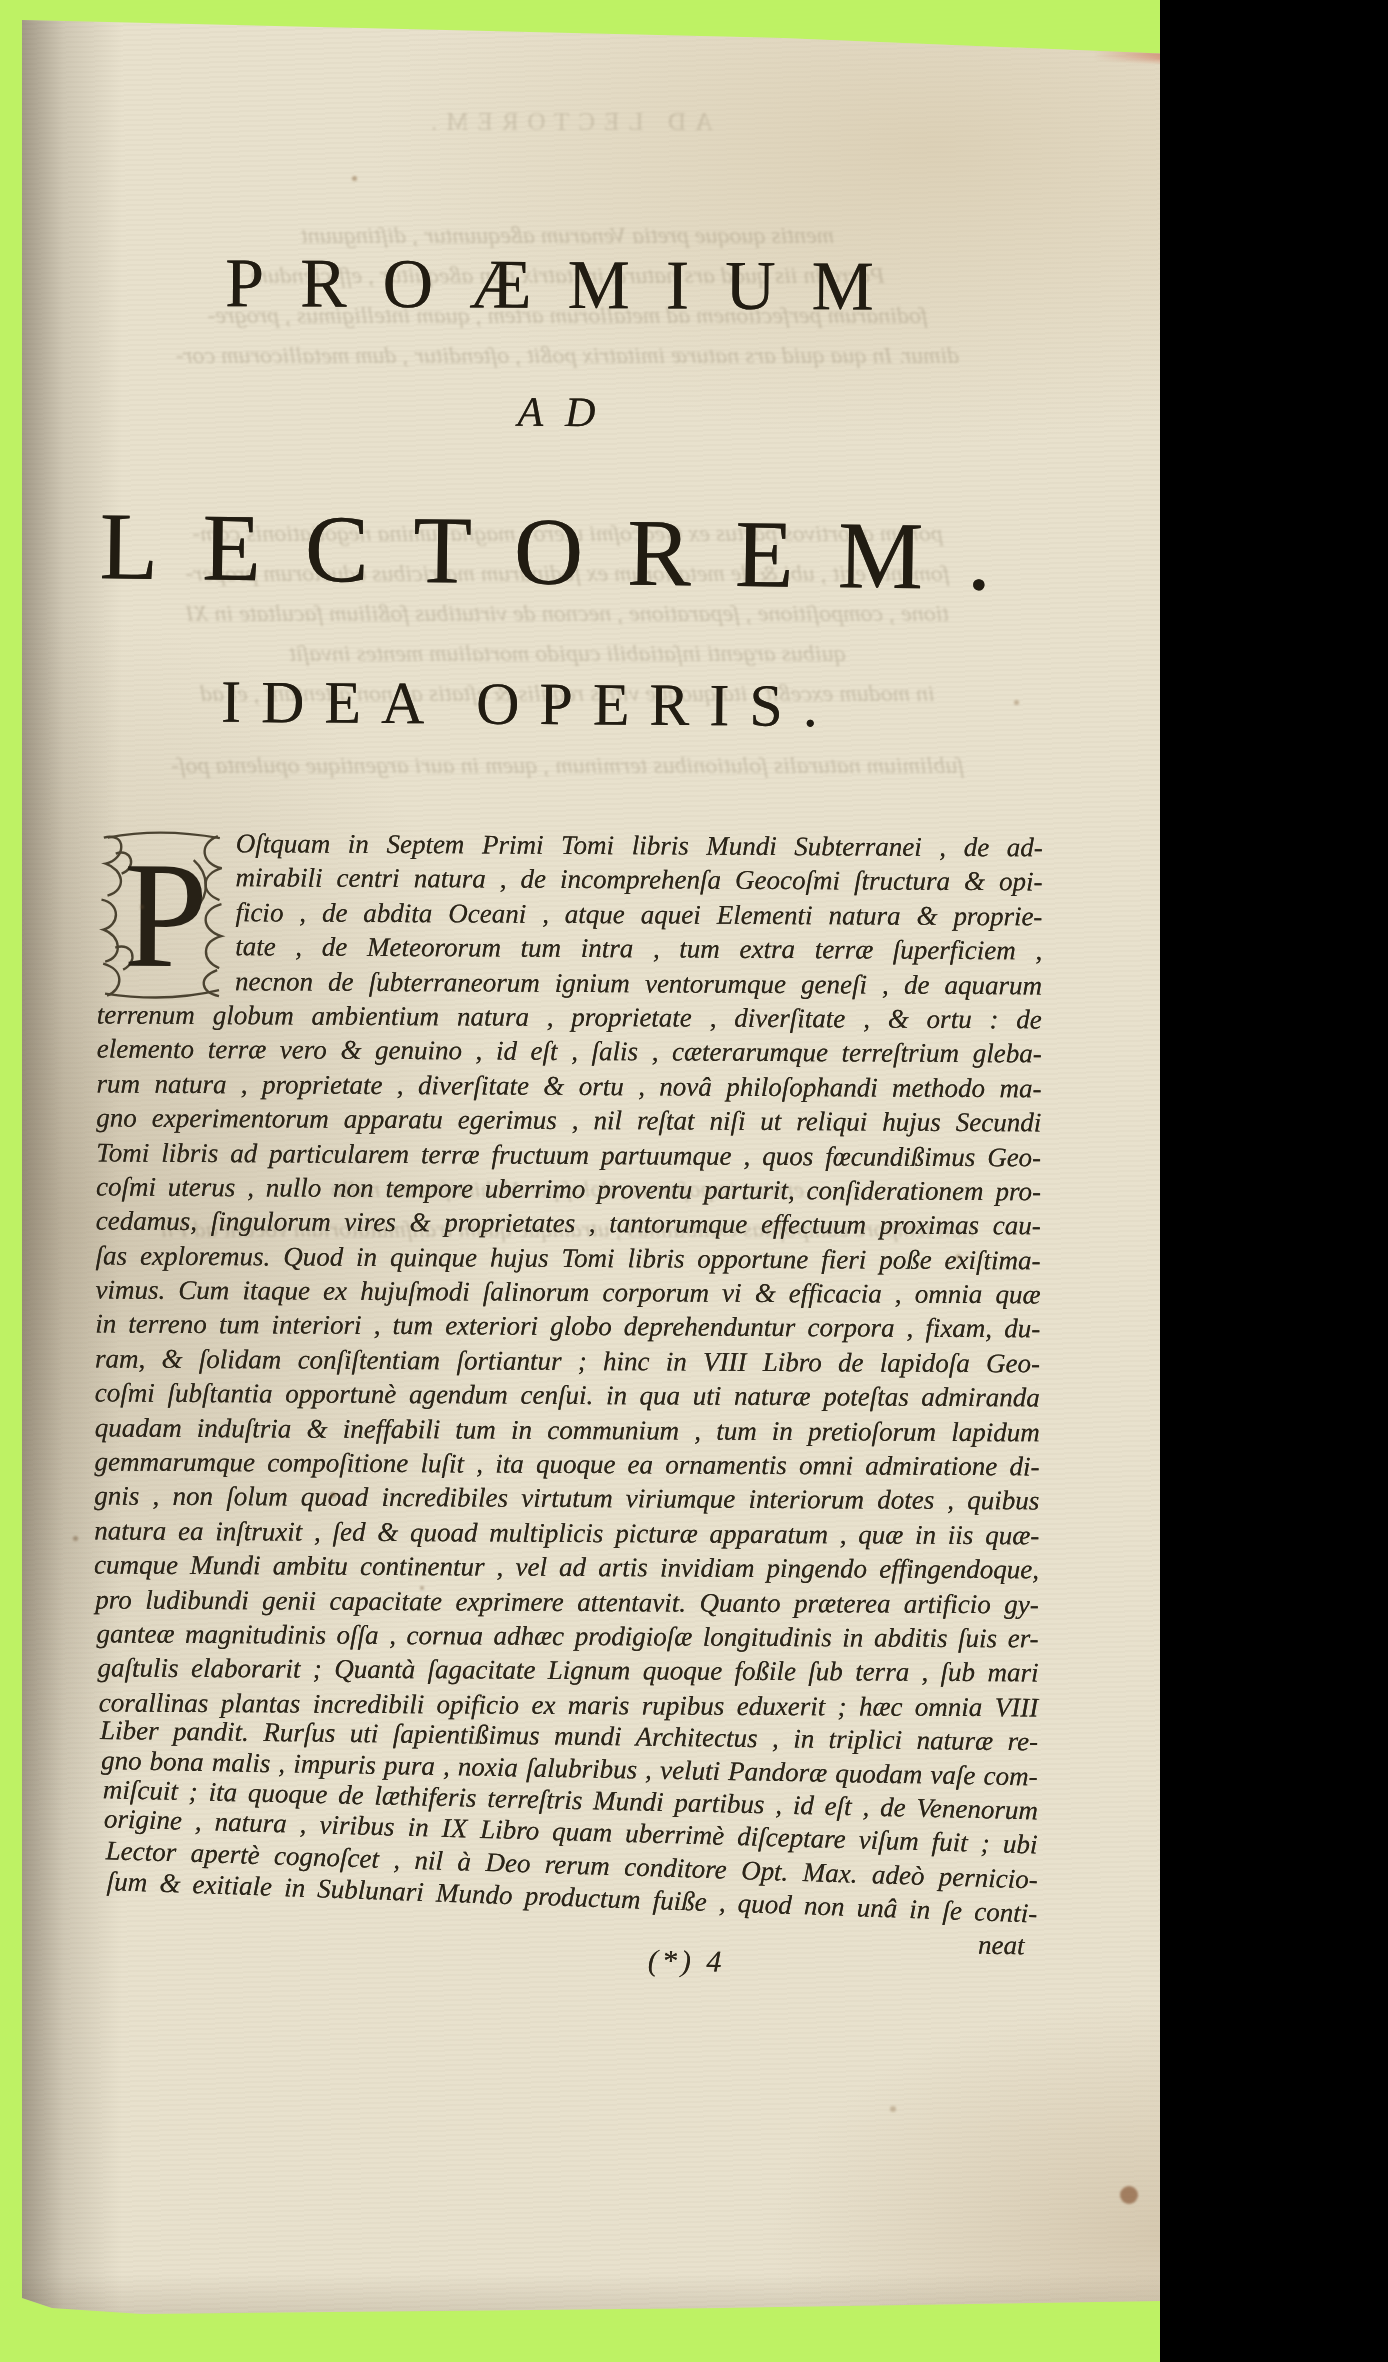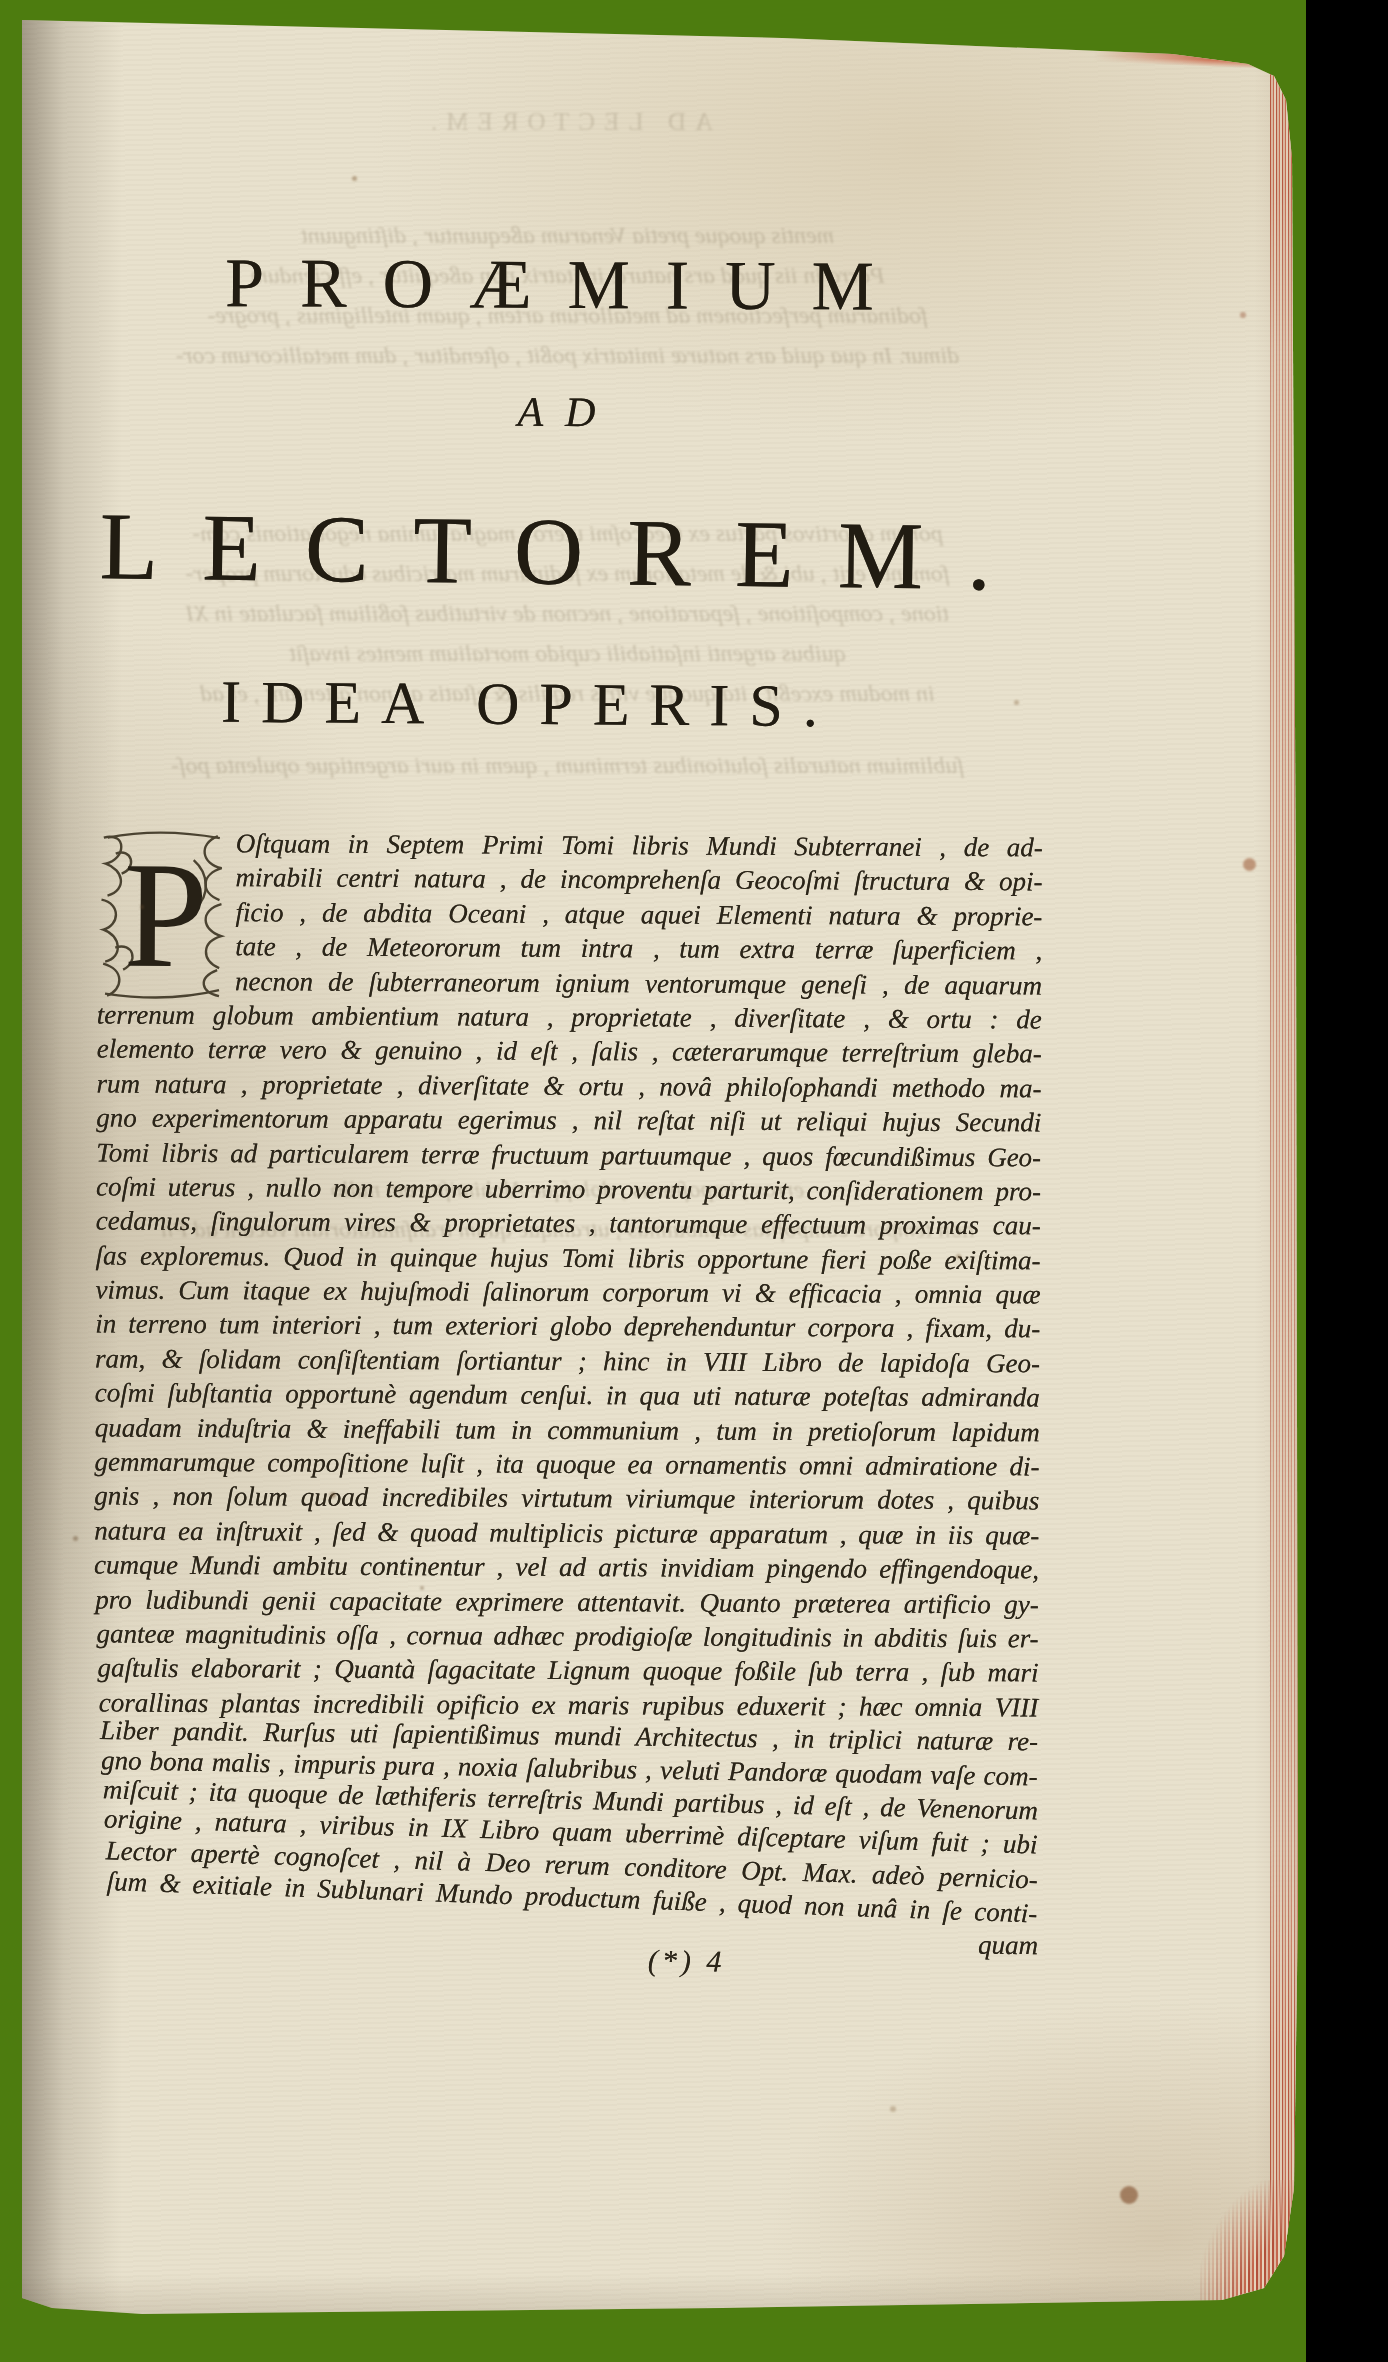--- a/index.html
+++ b/index.html
@@ -1,16 +1,16 @@
 <!DOCTYPE html>
 <html><head>
 <meta charset="utf-8">
 <style>
   html,body{margin:0;padding:0;background:#000;}
-  .scene{position:relative;width:1306px;height:2362px;background:#4d7c0f;overflow:hidden;
+  .scene{position:relative;width:1160px;height:2362px;background:#bef264;overflow:hidden;
          font-family:"Liberation Serif","DejaVu Serif",serif;}
   
   .page{position:absolute;left:22px;top:8px;width:1296px;height:2322px;
         background-color:#e8e1cd;
         background-image:
           linear-gradient(90deg, rgba(58,46,32,.40), rgba(58,46,32,.14) 42px, rgba(58,46,32,0) 100px),
           linear-gradient(270deg, rgba(130,95,70,.22), rgba(130,95,70,0) 64px),
           linear-gradient(0deg, rgba(95,78,55,.22), rgba(95,78,55,0) 56px),
           radial-gradient(ellipse 900px 480px at 70% 6%, rgba(210,195,165,.55), rgba(210,195,165,0) 62%),
           radial-gradient(ellipse 640px 860px at 4% 52%, rgba(150,133,105,.30), rgba(150,133,105,0) 70%),
@@ -131,21 +131,21 @@
           <div class="line" style="transform: rotate(0.4deg); transform-origin: right center; margin-left: 7px;">Liber pandit. Rurſus uti ſapientißimus mundi Architectus , in triplici naturæ re-</div>
           <div class="line" style="transform: rotate(0.7deg); transform-origin: right center; margin-left: 8.4px;">gno bona malis , impuris pura , noxia ſalubribus , veluti Pandoræ quodam vaſe com-</div>
           <div class="line" style="transform: rotate(1deg); transform-origin: right center; margin-left: 9.8px;">miſcuit ; ita quoque de læthiferis terreſtris Mundi partibus , id eſt , de Venenorum</div>
           <div class="line" style="transform: rotate(1.3deg); transform-origin: right center; margin-left: 11.2px;">origine , natura , viribus in IX Libro quam uberrimè diſceptare viſum fuit ; ubi</div>
           <div class="line" style="transform: rotate(1.5deg); transform-origin: right center; margin-left: 12.6px;">Lector apertè cognoſcet , nil à Deo rerum conditore Opt. Max. adeò pernicio-</div>
           <div class="line" style="transform: rotate(1.7deg); transform-origin: right center; margin-left: 14px;">ſum &amp; exitiale in Sublunari Mundo productum fuiße , quod non unâ in ſe conti-</div>
         </div>
     </div>
 
     <div class="sig ink">(*) 4</div>
-    <div class="catch ink">quam</div>
+    <div class="catch ink">neat</div>
 
     <div id="spots">
         <div class="spot" style="left: 330px; top: 168px; width: 5px; height: 5px; background: rgb(138, 106, 69); opacity: 0.5;"></div>
         <div class="spot" style="left: 1221px; top: 850px; width: 13px; height: 13px; background: rgb(156, 90, 54); opacity: 0.55;"></div>
         <div class="spot" style="left: 1098px; top: 2178px; width: 18px; height: 18px; background: rgb(126, 74, 40); opacity: 0.6;"></div>
         <div class="spot" style="left: 308px; top: 1484px; width: 6px; height: 6px; background: rgb(107, 81, 52); opacity: 0.5;"></div>
         <div class="spot" style="left: 51px; top: 1528px; width: 5px; height: 5px; background: rgb(107, 81, 52); opacity: 0.45;"></div>
         <div class="spot" style="left: 934px; top: 1246px; width: 5px; height: 5px; background: rgb(116, 85, 47); opacity: 0.4;"></div>
         <div class="spot" style="left: 398px; top: 1578px; width: 4px; height: 4px; background: rgb(107, 81, 52); opacity: 0.4;"></div>
         <div class="spot" style="left: 1218px; top: 304px; width: 6px; height: 6px; background: rgb(161, 102, 74); opacity: 0.5;"></div>

